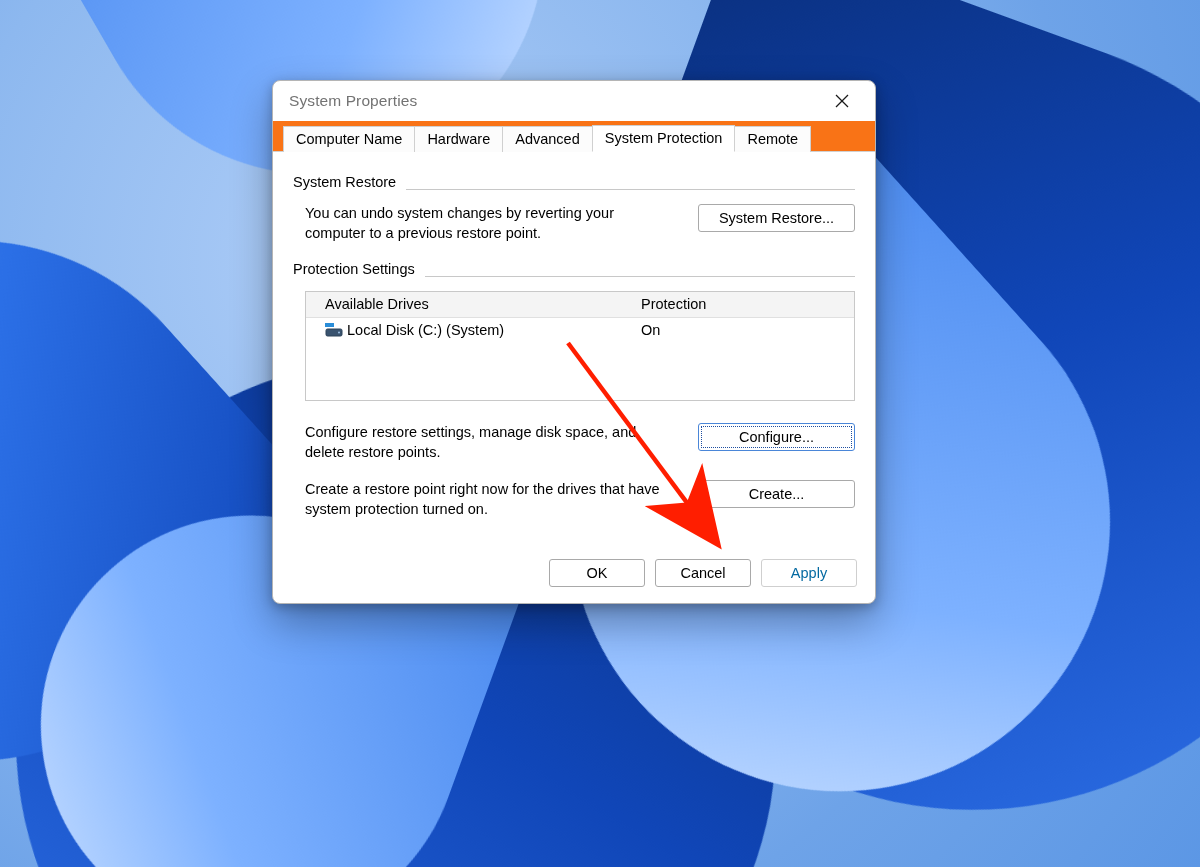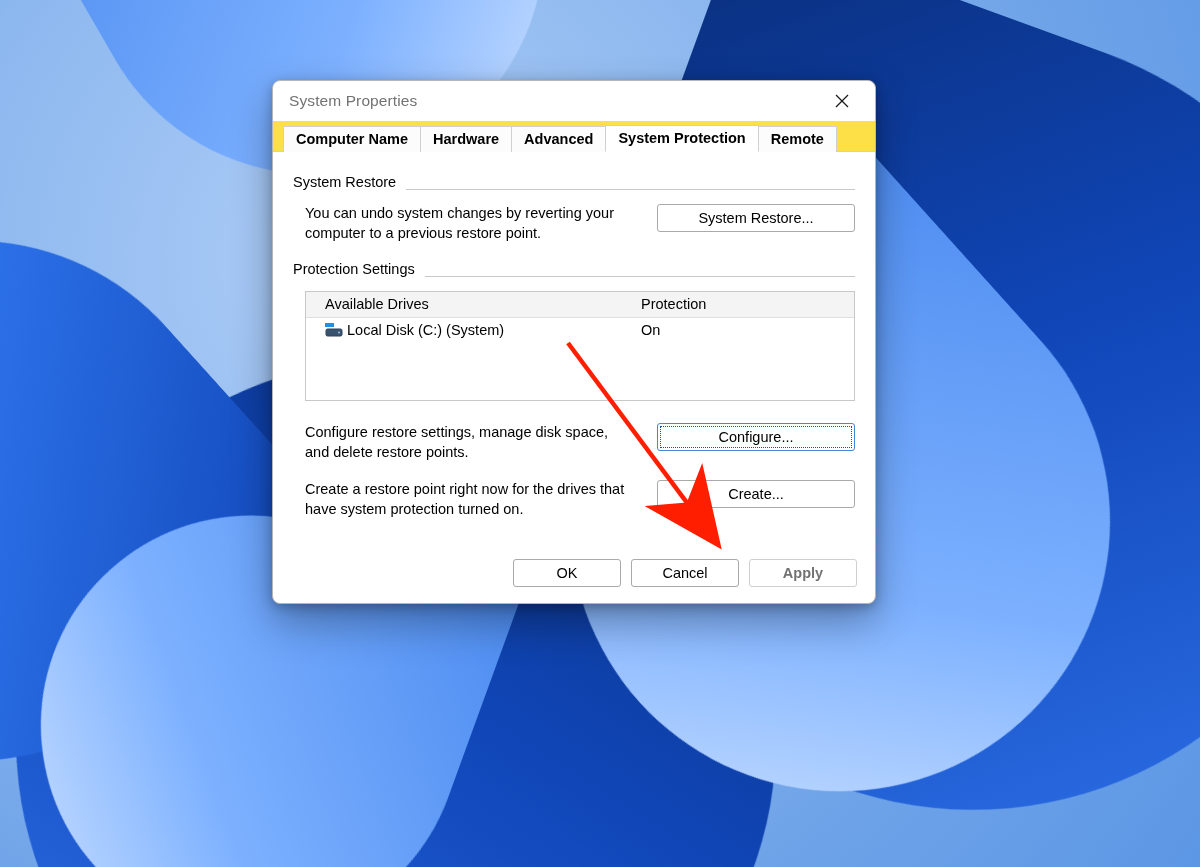--- a/index.html
+++ b/index.html
@@ -62,25 +62,24 @@
     justify-content: center;
   }
   .titlebar .close svg { width: 14px; height: 14px; }
   .titlebar .close line { stroke:#1a1a1a; stroke-width:1.3; }
 
   
   .tabs {
     display: flex;
     align-items: flex-end;
     padding: 0 10px;
-    background: #fde047;
+    background: #f97316;
     border-bottom: 1px solid #d0d0d0;
     height: 30px;
     position: relative;
-    font-weight: bold;
   }
   .tab {
     padding: 4px 12px 5px;
     font-size: 14.5px;
     color: #000;
     background:#fcfcfc;
     border:1px solid #d0d0d0;
     border-bottom:none;
     margin-right:-1px;
     position: relative;
@@ -123,33 +122,33 @@
   
   .row {
     display:flex;
     gap: 22px;
     align-items:flex-start;
     margin: 8px 0 18px 12px;
   }
   .row .desc { flex:1; font-size:14.5px; line-height:1.35; }
 
   .btn {
-    width: 198px;
+    width: 157px;
     height: 28px;
     display:flex;
     align-items:center;
     justify-content:center;
     font-size:14.5px;
     background:#fff;
     border:1px solid #a9a9a9;
     border-radius:3px;
     box-sizing:border-box;
   }
   .btn.focus { outline:1px dotted #1e4ea0; outline-offset:-4px; border-color:#4a86d8; }
-  .btn.disabled { color:#737373; border-color:#cfcfcf;font-weight:bold; }
+  .btn.disabled { color:#0369a1; border-color:#cfcfcf; }
 
   
   .drives-box {
     border:1px solid #c8c8c8;
     margin: 0 0 4px 12px;
     height: 110px;
     box-sizing:border-box;
     background:#fff;
   }
   .drives-head, .drives-row {
@@ -166,21 +165,21 @@
   .col-drive { flex:0 0 300px; display:flex; align-items:center; gap:4px;margin-left:11px;}
   .col-prot  { flex:1; }
 
   
   .footer {
     display:flex;
     justify-content:flex-end;
     gap:10px;
     padding: 8px 18px 16px;
   }
-  .footer .btn { width:108px; }
+  .footer .btn { width:96px; }
 
   
   .annot-svg {
     position:absolute;
     left:0; top:0;
     pointer-events:none;
   }
 </style>
 </head>
 <body>

